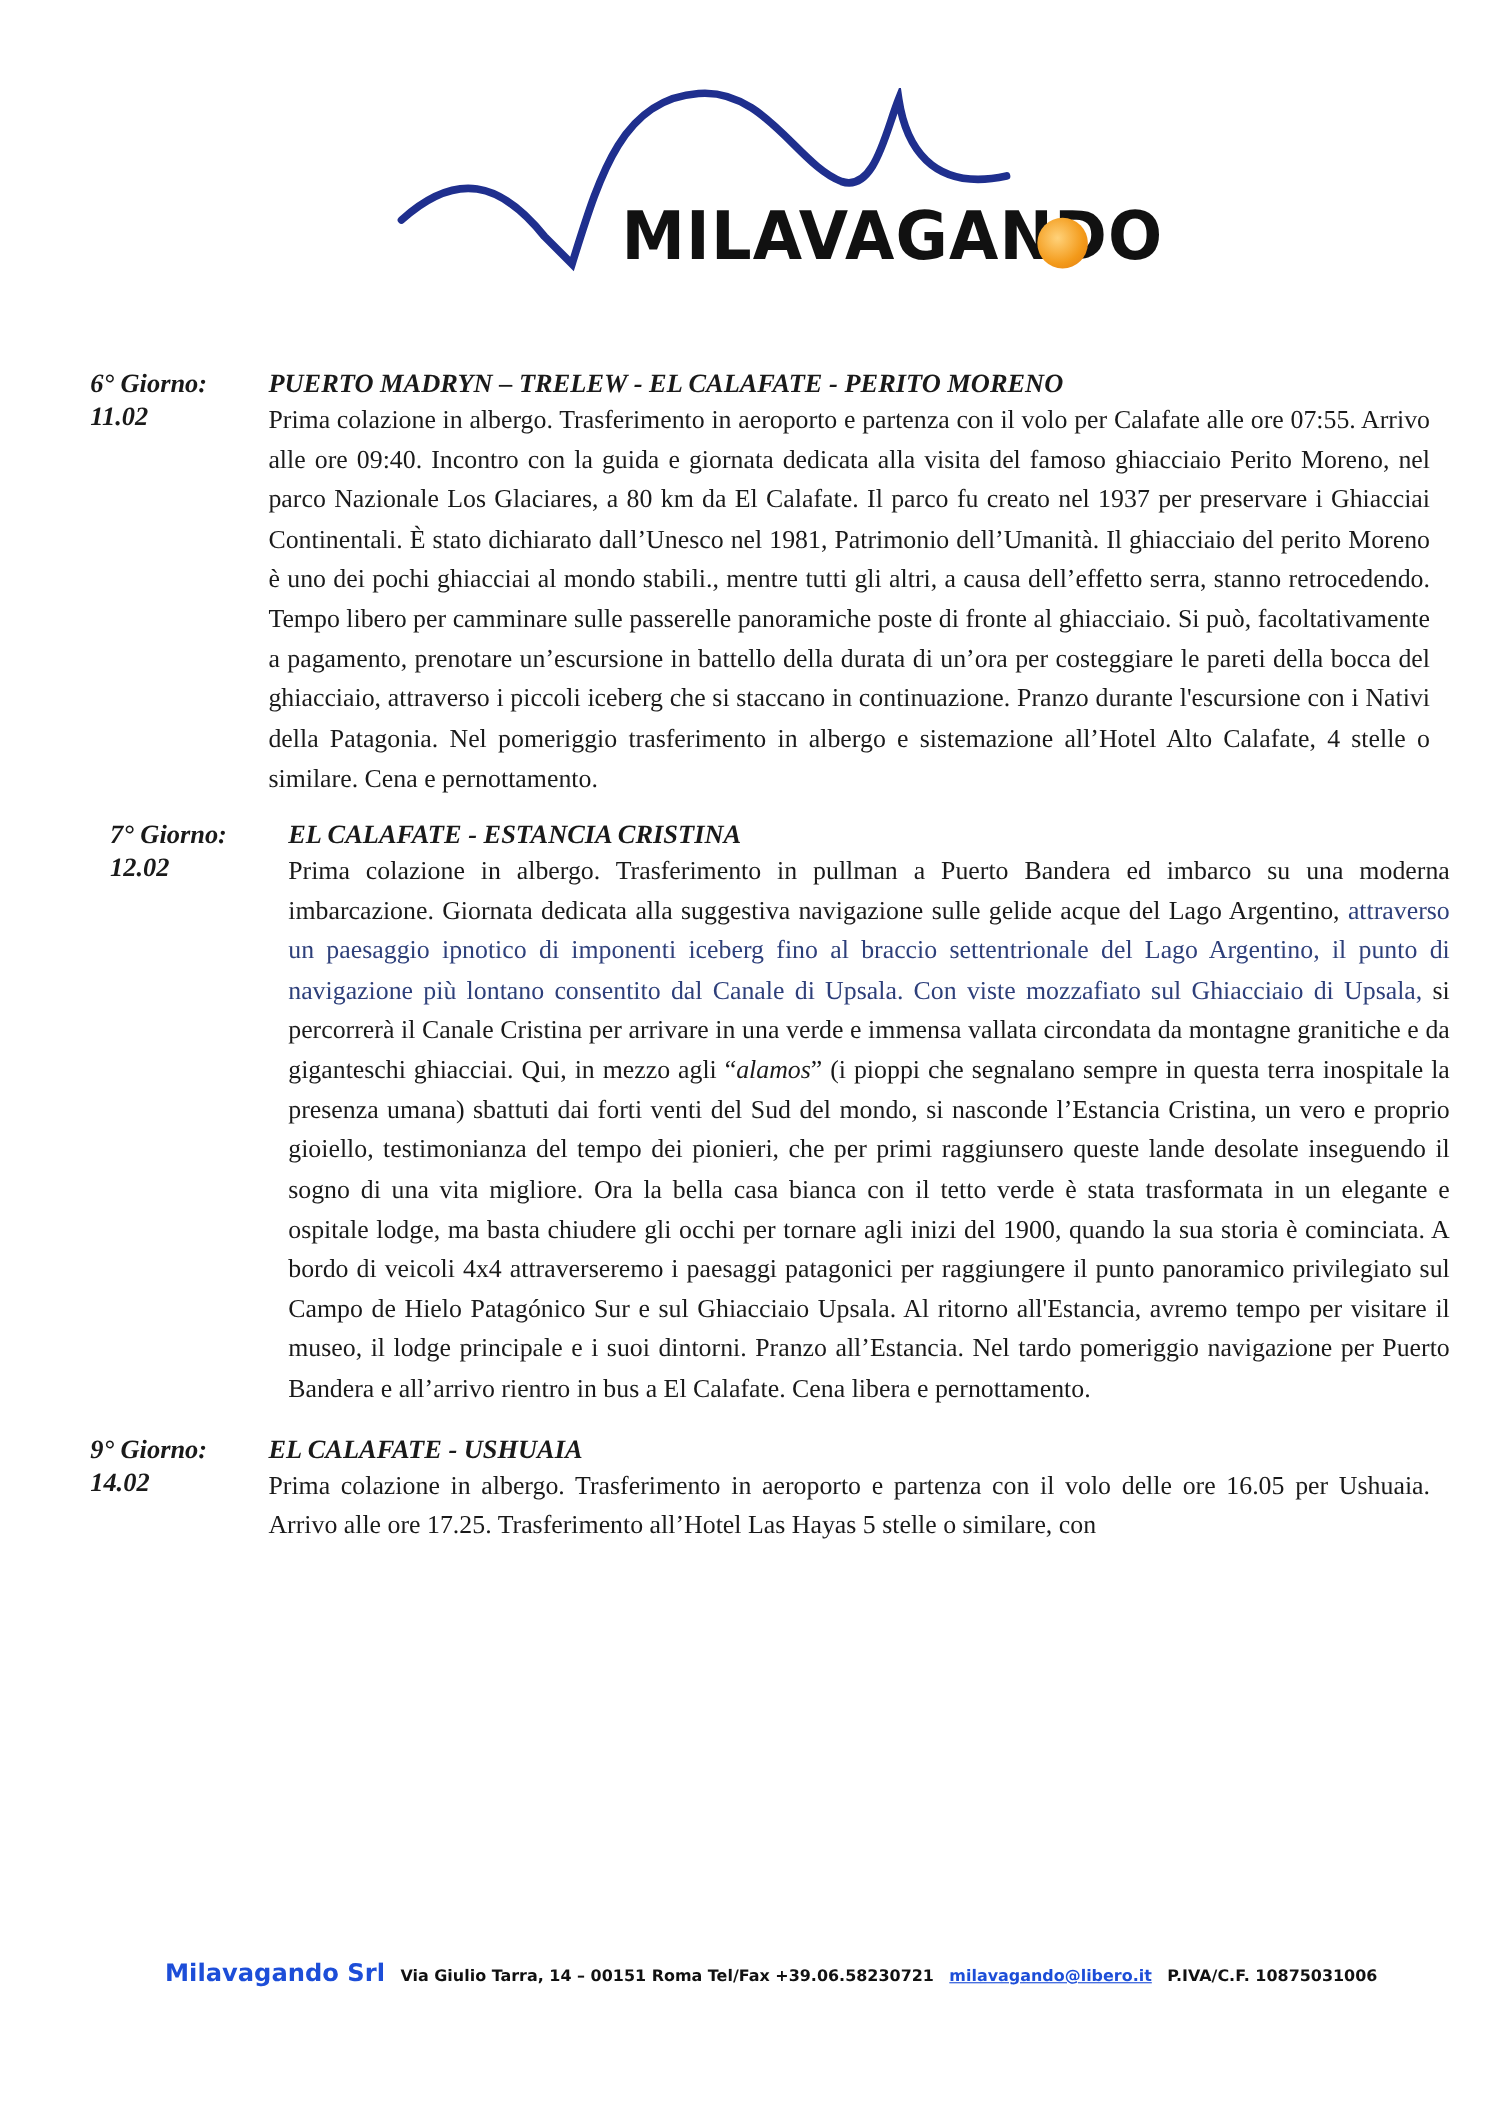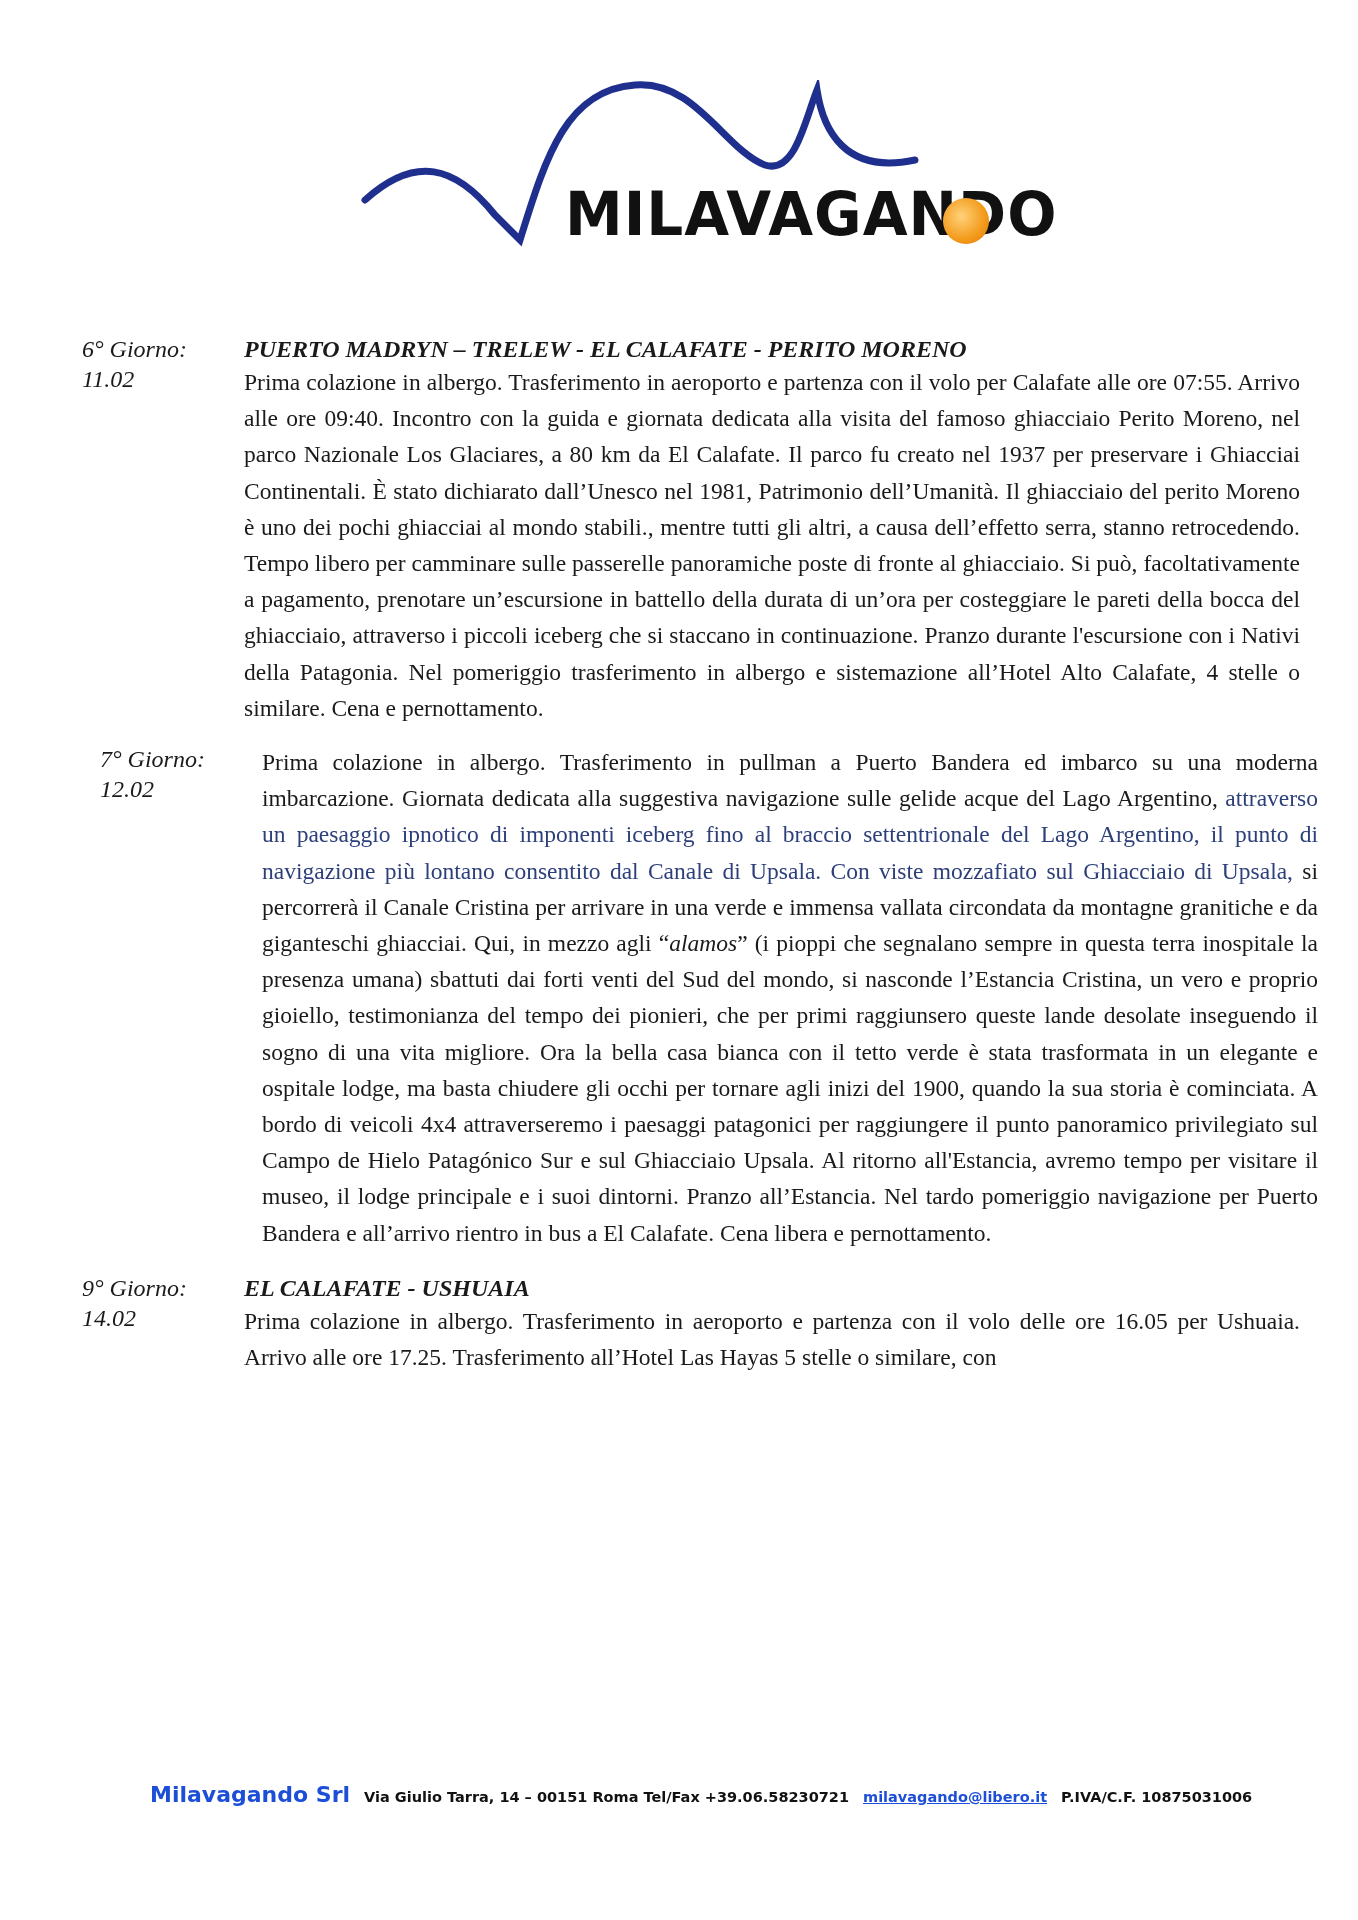--- a/index.html
+++ b/index.html
@@ -6,21 +6,21 @@
   body { width: 1358px; height: 1920px; position: relative; overflow: hidden;
          font-family: "Liberation Serif", "DejaVu Serif", serif; color: #1a1a1a; }
   .logo { position: absolute; left: 355px; top: 80px; width: 660px; height: 210px; }
   .logo svg { width: 100%; height: 100%; }
   .logo-text { position: absolute; left: 210px; top: 100px; font-family: "DejaVu Sans", sans-serif;
                font-weight: bold; font-size: 58px; letter-spacing: 1px; color: #111; transform: scaleY(1.05); }
   .logo-sun { position: absolute; left: 588px; top: 118px; width: 46px; height: 46px; border-radius: 50%;
               background: radial-gradient(circle at 40% 40%, #ffd27a, #f39a1a 60%, #e07a10); }
   .content { position: absolute; left: 82px; top: 334px; width: 1220px; }
   .day { position: relative; margin-bottom: 18px; }
-  .day-label { position: absolute; left: 0; top: 0; width: 160px; font-style: italic; font-weight: normal;
+  .day-label { position: absolute; left: 0; top: 0; width: 160px; font-style: italic; font-weight: bold;
                font-size: 24px; line-height: 30px; }
   .day-label div { height: 30px; }
   .day-body { margin-left: 162px; }
   .day-title { font-style: italic; font-weight: bold; font-size: 24px; line-height: 30px; height: 30px; }
   .day-text { font-size: 23.5px; line-height: 36.2px; text-align: justify; width: 1056px; }
   .blue { color: #2d3f7a; }
   .footer { position: absolute; left: 150px; top: 1782px; width: 1110px; display: flex; align-items: baseline; gap: 14px;
             font-family: "DejaVu Sans", sans-serif; font-weight: bold; font-size: 14.5px; color: #111; white-space: nowrap; }
   .footer .brand { color: #1d4ed8; font-size: 22px; }
   .footer a { color: #1d4ed8; text-decoration: underline; }
@@ -48,20 +48,21 @@
       <div class="day-text">Prima colazione in albergo. Trasferimento in aeroporto e partenza con il volo per Calafate alle ore 07:55. Arrivo alle ore 09:40. Incontro con la guida e giornata dedicata alla visita del famoso ghiacciaio Perito Moreno, nel parco Nazionale Los Glaciares, a 80 km da El Calafate. Il parco fu creato nel 1937 per preservare i Ghiacciai Continentali. È stato dichiarato dall’Unesco nel 1981, Patrimonio dell’Umanità. Il ghiacciaio del perito Moreno è uno dei pochi ghiacciai al mondo stabili., mentre tutti gli altri, a causa dell’effetto serra, stanno retrocedendo. Tempo libero per camminare sulle passerelle panoramiche poste di fronte al ghiacciaio. Si può, facoltativamente a pagamento, prenotare un’escursione in battello della durata di un’ora per costeggiare le pareti della bocca del ghiacciaio, attraverso i piccoli iceberg che si staccano in continuazione. Pranzo durante l'escursione con i Nativi della Patagonia. Nel pomeriggio trasferimento in albergo e sistemazione all’Hotel Alto Calafate, 4 stelle o similare. Cena e pernottamento.</div>
     </div>
   </div>
 
   <div class="day" style="margin-top:8px;margin-left:18px;">
     <div class="day-label">
       <div>7° Giorno:</div>
       <div>12.02</div>
     </div>
     <div class="day-body">
+      <div class="day-title">EL CALAFATE - ESTANCIA CRISTINA</div>
       <div class="day-text"><span>Prima colazione in albergo. Trasferimento in pullman a Puerto Bandera ed imbarco su una moderna imbarcazione. Giornata dedicata alla suggestiva navigazione sulle gelide acque del Lago Argentino,</span><span class="blue"> attraverso un paesaggio ipnotico di imponenti iceberg fino al braccio settentrionale del Lago Argentino, il punto di navigazione più lontano consentito dal Canale di Upsala.  Con viste mozzafiato sul Ghiacciaio di Upsala,</span><span> si percorrerà il Canale Cristina per arrivare in una verde e immensa vallata circondata da montagne granitiche e da giganteschi ghiacciai. Qui, in mezzo agli “</span><i>alamos</i><span>” (i pioppi che segnalano sempre in questa terra inospitale la presenza umana) sbattuti dai forti venti del Sud del mondo, si nasconde l’Estancia Cristina, un vero e proprio gioiello, testimonianza del tempo dei pionieri, che per primi raggiunsero queste lande desolate inseguendo il sogno di una vita migliore. Ora la bella casa bianca con il tetto verde è stata trasformata in un elegante e ospitale lodge, ma basta chiudere gli occhi per tornare agli inizi del 1900, quando la sua storia è cominciata. A bordo di veicoli 4x4 attraverseremo i paesaggi patagonici per raggiungere il punto panoramico privilegiato sul Campo de Hielo Patagónico Sur e sul Ghiacciaio Upsala. Al ritorno all'Estancia, avremo tempo per visitare il museo, il lodge principale e i suoi dintorni. Pranzo all’Estancia.  Nel tardo pomeriggio navigazione per Puerto Bandera e all’arrivo rientro in bus a El Calafate. Cena libera e pernottamento.</span></div>
     </div>
   </div>
 
 
   <div class="day" style="margin-top:22px;">
     <div class="day-label">
       <div>9° Giorno:</div>
       <div>14.02</div>
     </div>

